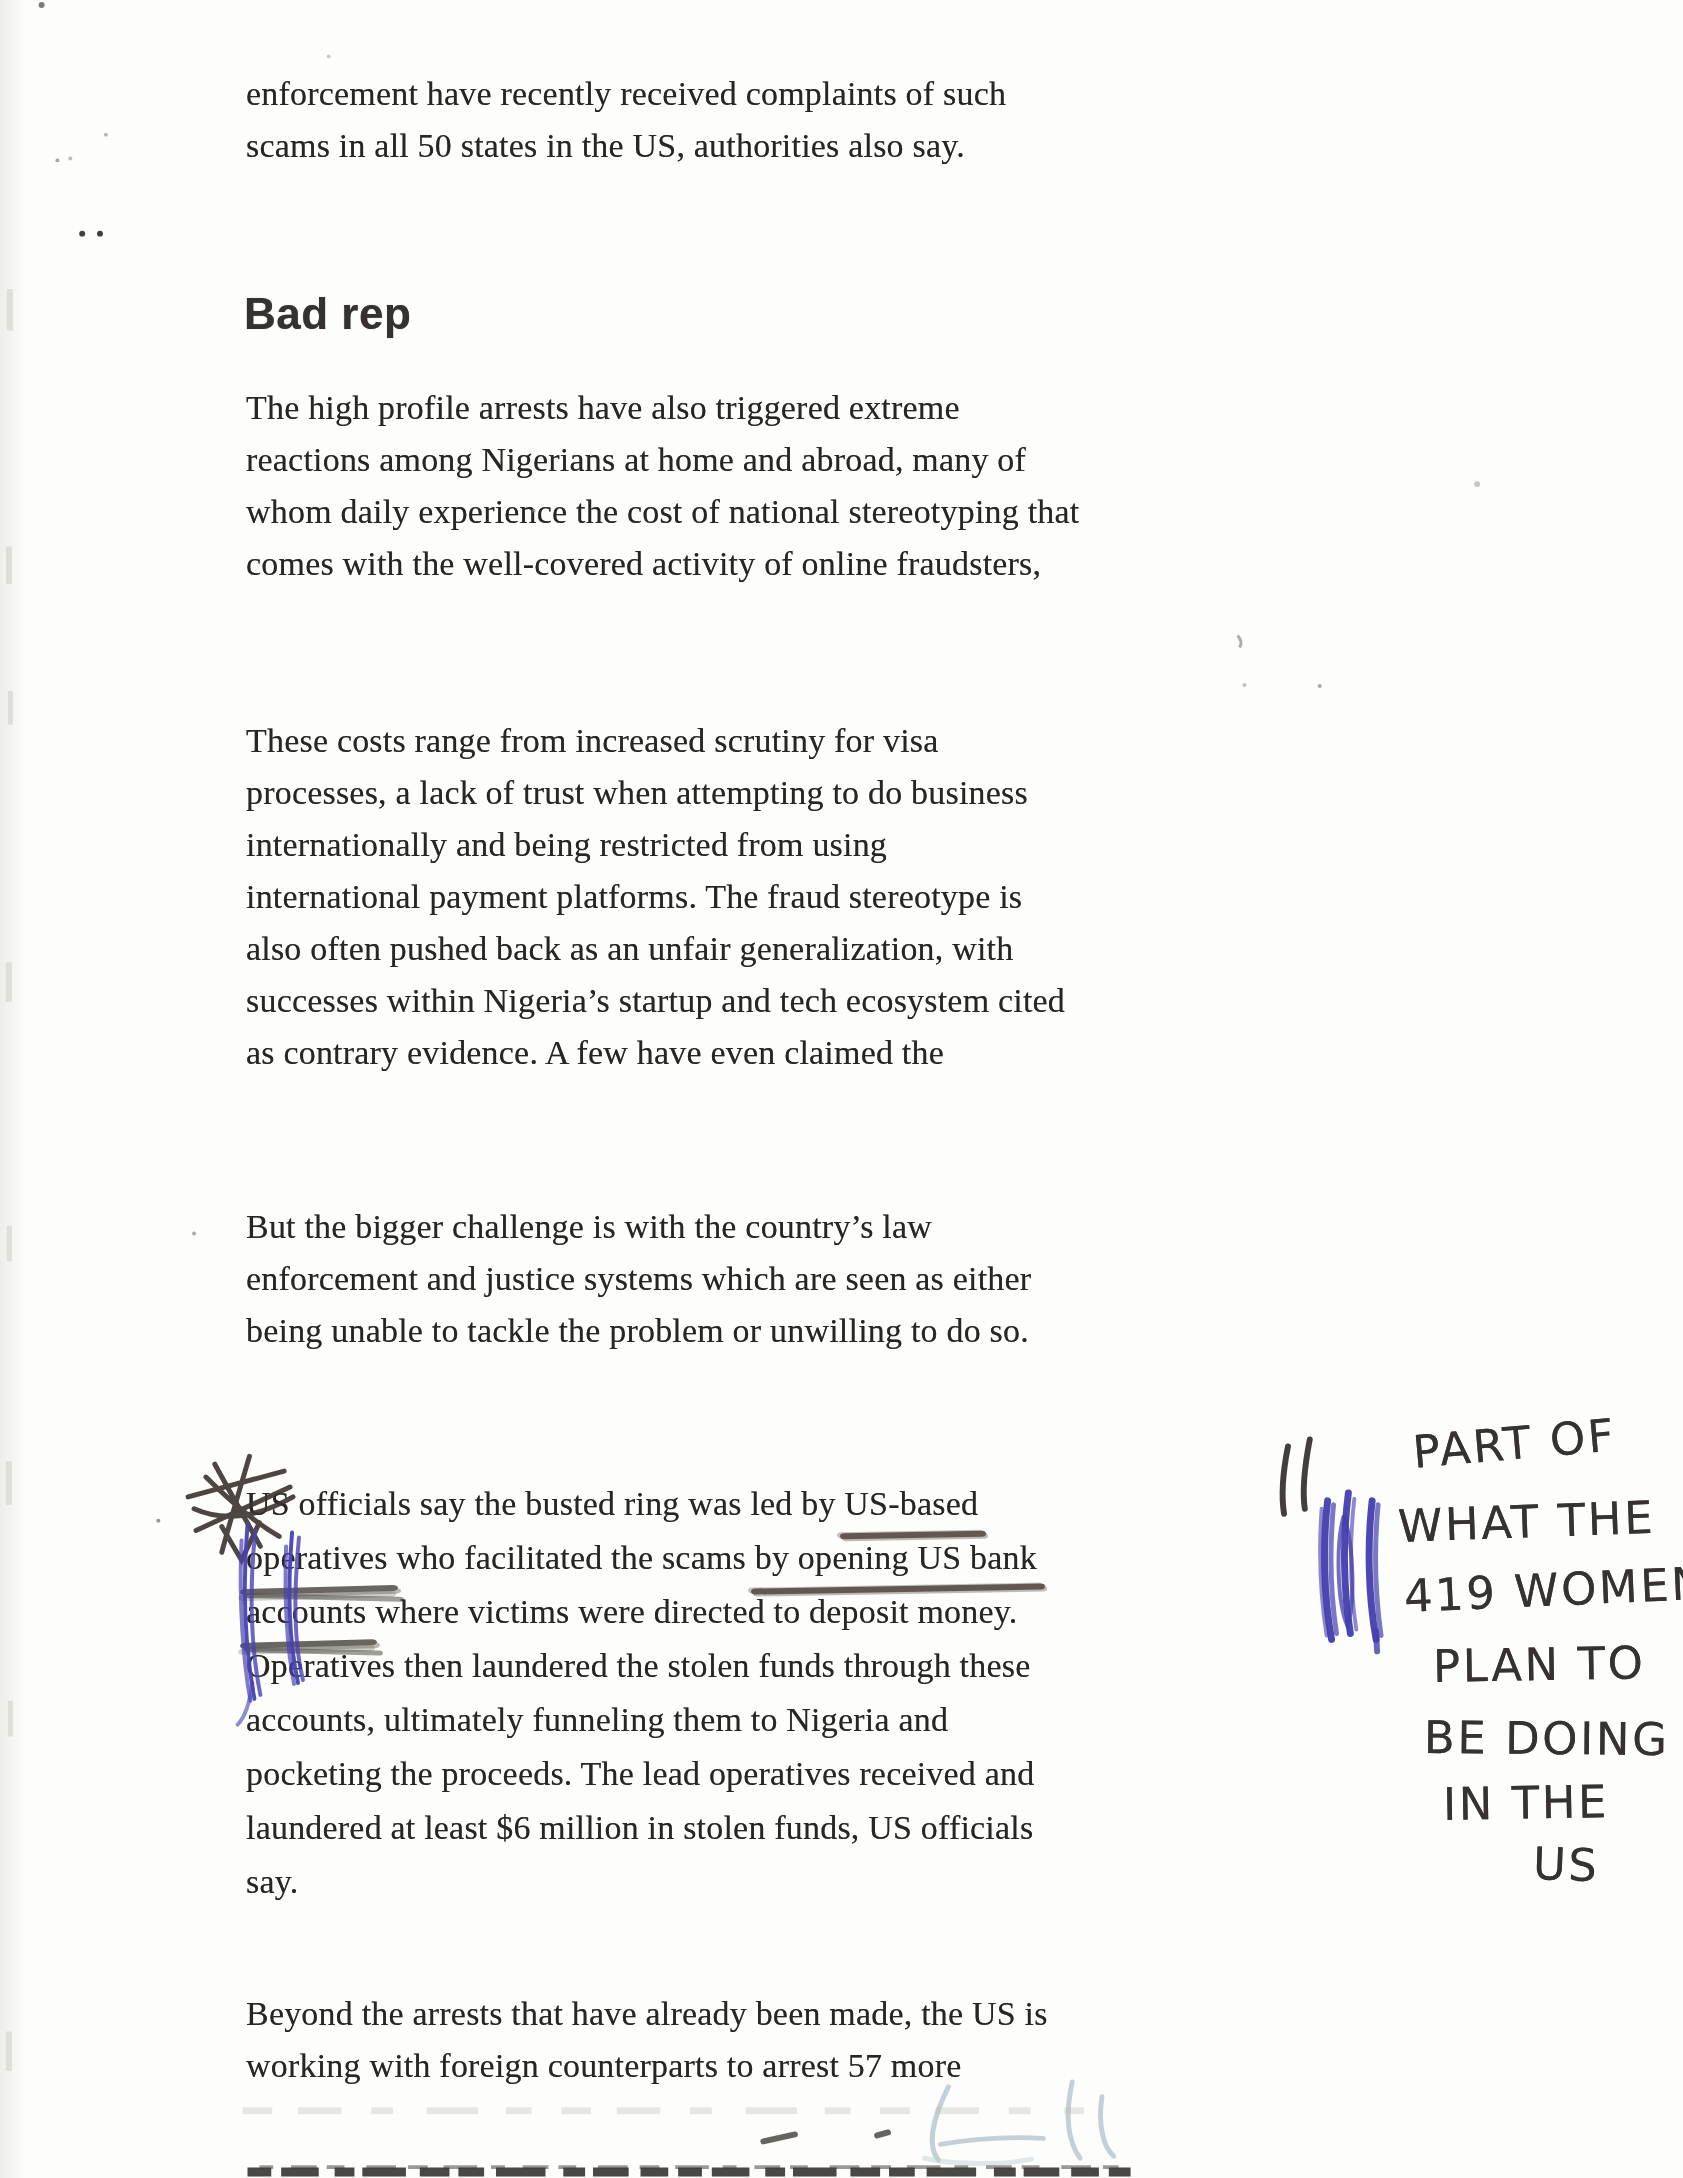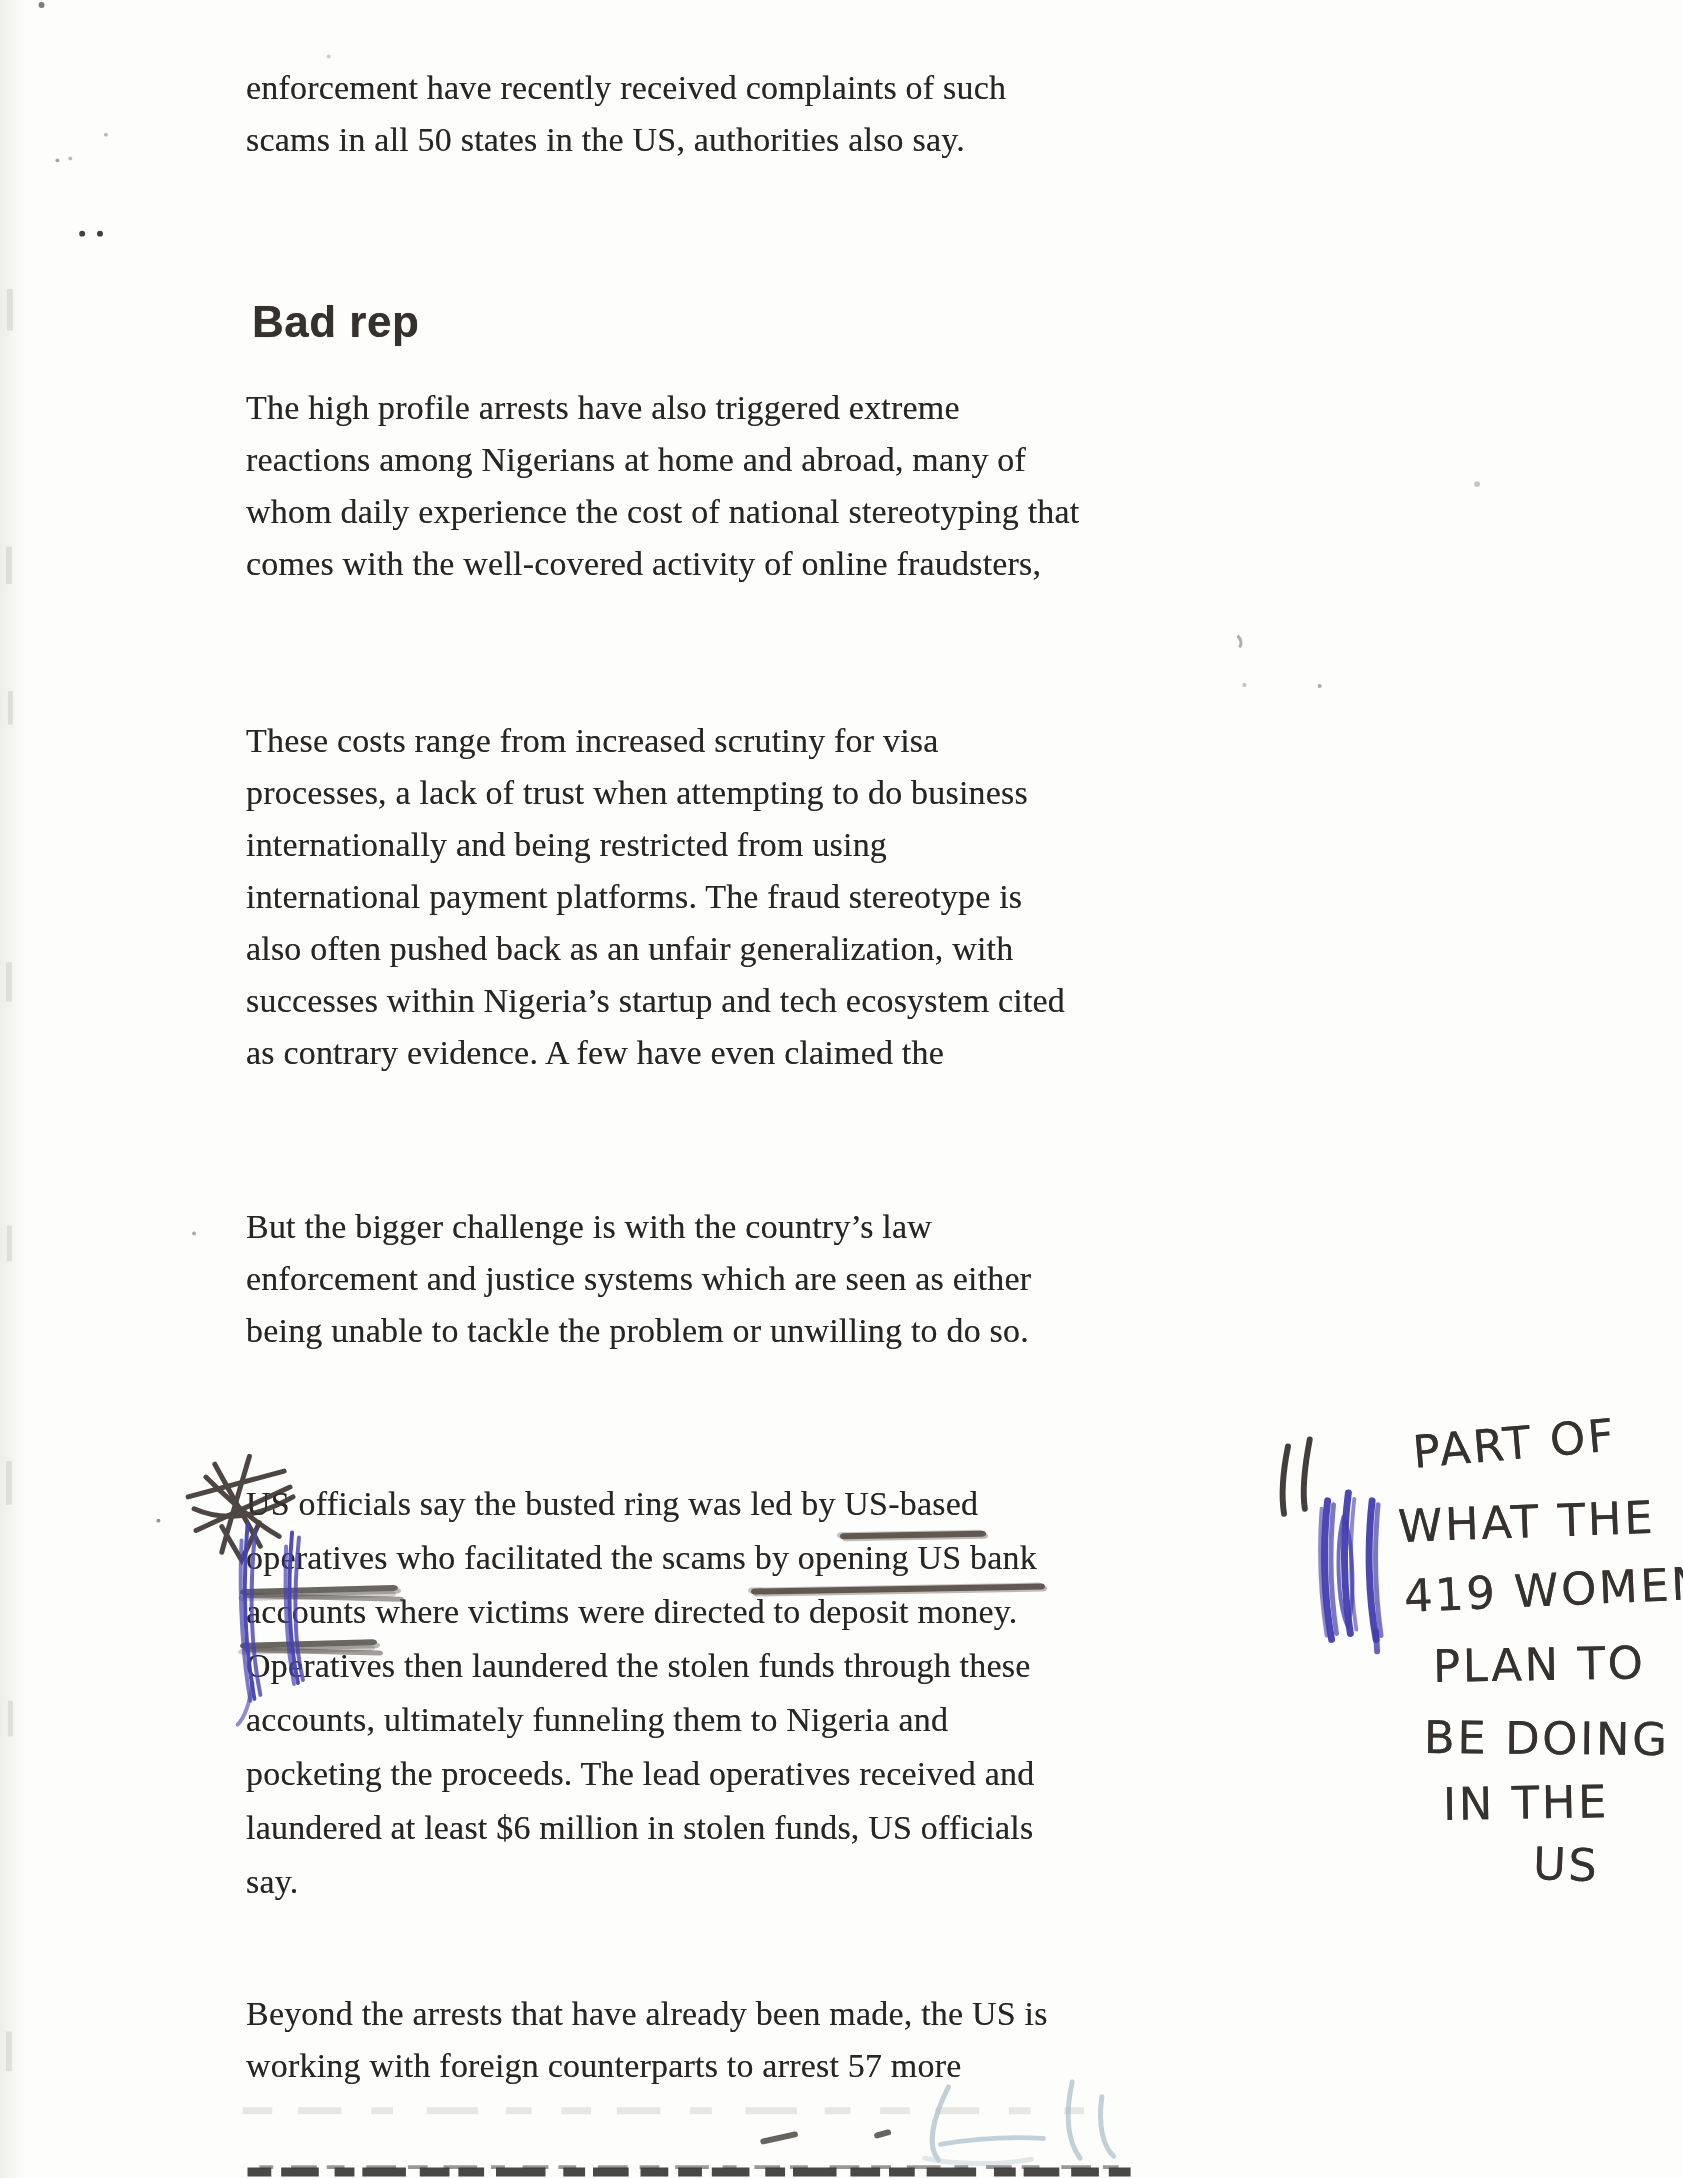--- a/index.html
+++ b/index.html
@@ -17,21 +17,21 @@
     pointer-events:none;
   }
   .para{
     position:absolute;left:246px;width:970px;
     font-size:34px;line-height:52px;margin:0;
     letter-spacing:0.2px;
     text-shadow:0 0 0.5px rgba(40,36,34,.55);
   }
   .para .ln{display:block;white-space:pre;}
   .heading{
-    position:absolute;left:244px;top:289px;margin:8px;
+    position:absolute;left:244px;top:289px;margin:0;
     font-family:"Liberation Sans","DejaVu Sans",sans-serif;
     font-weight:bold;font-size:44px;letter-spacing:0.5px;color:#34312e;
     text-shadow:0 0 0.8px rgba(52,49,46,.7);
   }
   .para-ring{line-height:54px;}
   .seg{position:relative;display:inline-block;}
   
   .u-line::after{
     content:"";position:absolute;left:-4px;right:-8px;bottom:-7px;height:6px;
     background:#463c35;border-radius:4px/3px;opacity:.85;
@@ -58,21 +58,21 @@
     transform-origin:left center;white-space:pre;
     text-shadow:0 0 0.6px rgba(54,50,48,.8);
   }
   .ink{position:absolute;left:0;top:0;pointer-events:none;}
 </style>
 </head>
 <body>
 
 <div class="page">
 
-  <p class="para" style="top:62px">
+  <p class="para" style="top:68px">
     <span class="ln">enforcement have recently received complaints of such</span>
     <span class="ln">scams in all 50 states in the US, authorities also say.</span>
   </p>
 
   <h2 class="heading">Bad rep</h2>
 
   <p class="para" style="top:382px">
     <span class="ln">The high profile arrests have also triggered extreme</span>
     <span class="ln">reactions among Nigerians at home and abroad, many of</span>
     <span class="ln">whom daily experience the cost of national stereotyping that</span>

